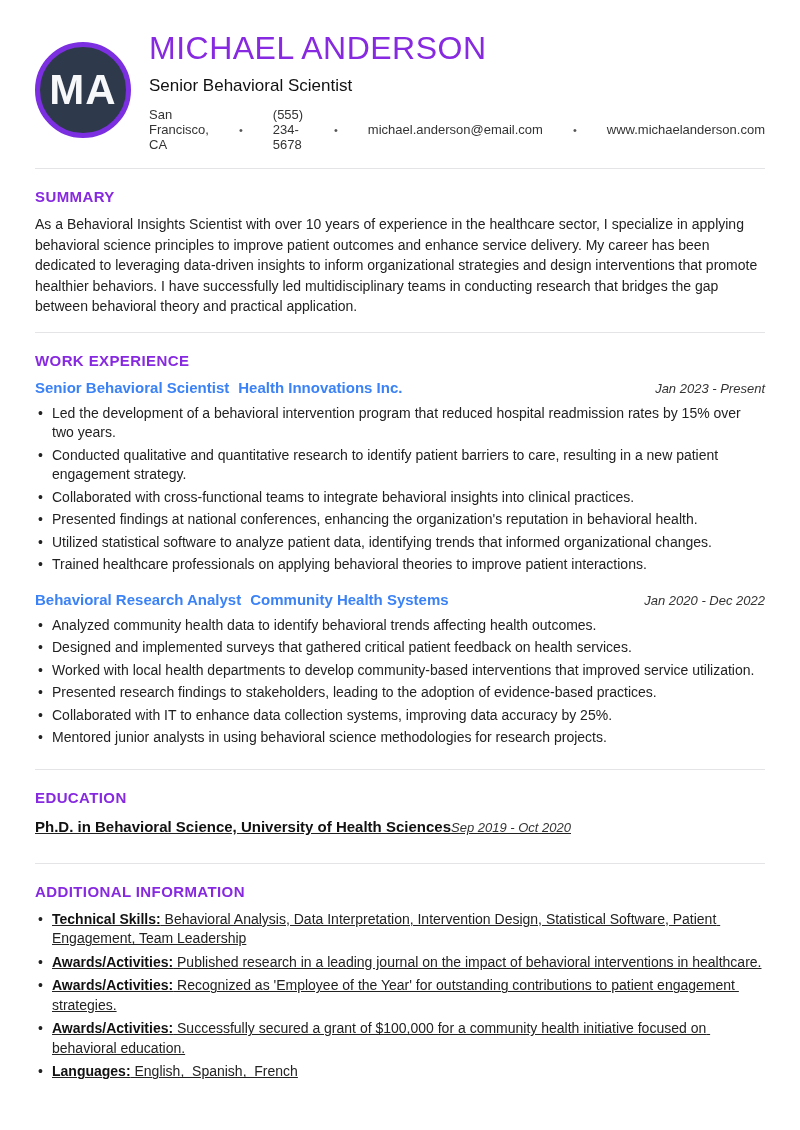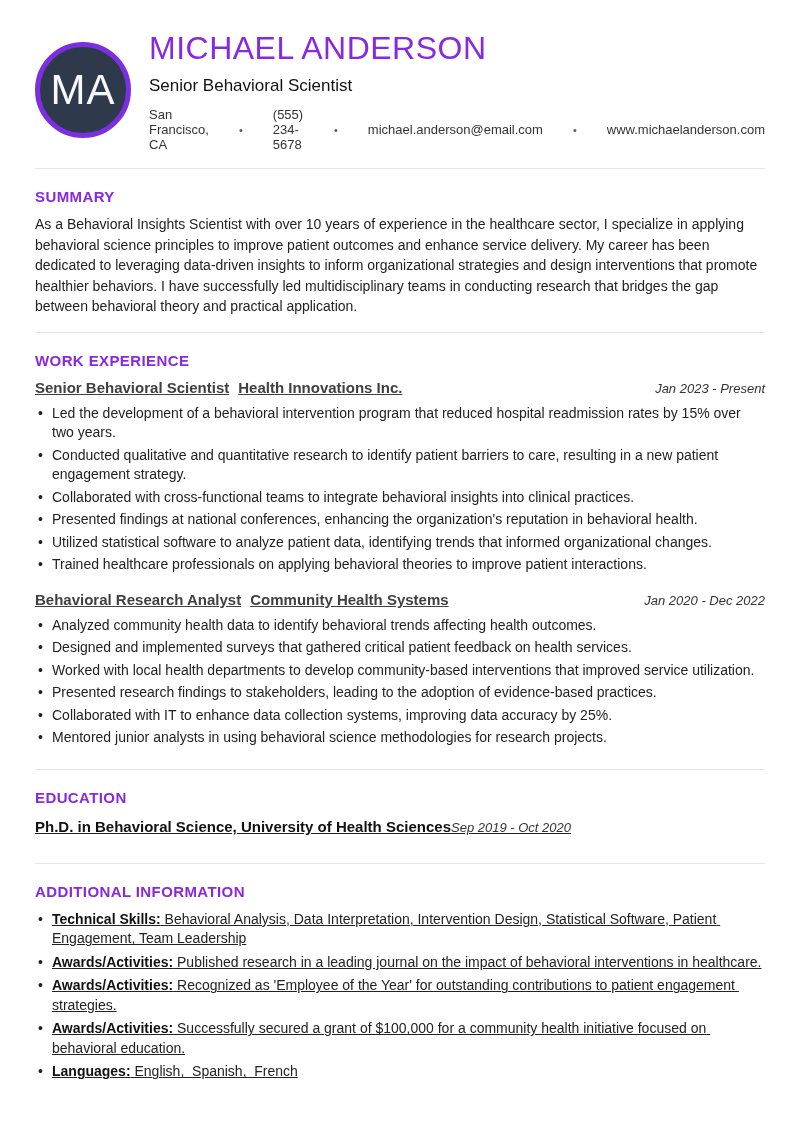--- a/index.html
+++ b/index.html
@@ -15,21 +15,21 @@
 
   
   .header { display: flex; align-items: center; gap: 18px; }
   .avatar {
     width: 96px; height: 96px; border-radius: 50%;
     background: #2e3a4c; border: 5px solid #7b2fe0;
     display: flex; align-items: center; justify-content: center;
     flex-shrink: 0;
   }
   .avatar-initials {
-    color: #f7f8fa; font-size: 42px; font-weight: 400; letter-spacing: 1px;
+    color: #f7f8fa; font-size: 42px; font-weight: 700; letter-spacing: 1px;
   }
   .header-text { flex: 1; padding-top: 2px; }
   .name {
     margin: 0 0 9px 0;
     font-size: 32px; font-weight: 400; letter-spacing: 0.5px;
     color: #8729e0;
   }
   .job-headline { margin: 0 0 11px 0; font-size: 17px; font-weight: 400; color: #111; }
   .contact-row {
     display: flex; align-items: center; gap: 30px;
@@ -53,21 +53,21 @@
   .summary-text {
     margin: 9px 0 0 0;
     font-size: 14px; line-height: 20.6px; color: #222;
   }
 
   
   .job-header {
     display: flex; justify-content: space-between; align-items: baseline;
     margin-top: 10px;
   }
-  .job-title-group { font-size: 15px; font-weight: 700; color: #404040; text-decoration: underline; }
+  .job-title-group { font-size: 15px; font-weight: 700; color: #3b82f6; }
   .job-company { margin-left: 9px; }
   .date-range {
     font-size: 13px; font-style: italic; color: #333;
     font-weight: 400; white-space: nowrap; flex-shrink: 0;
   }
 
   ul.bullets { list-style: none; margin: 8px 0 0 0; padding: 0; }
   ul.bullets li {
     position: relative; padding-left: 17px; margin-bottom: 3px;
     font-size: 14px; line-height: 19.5px; color: #222;

